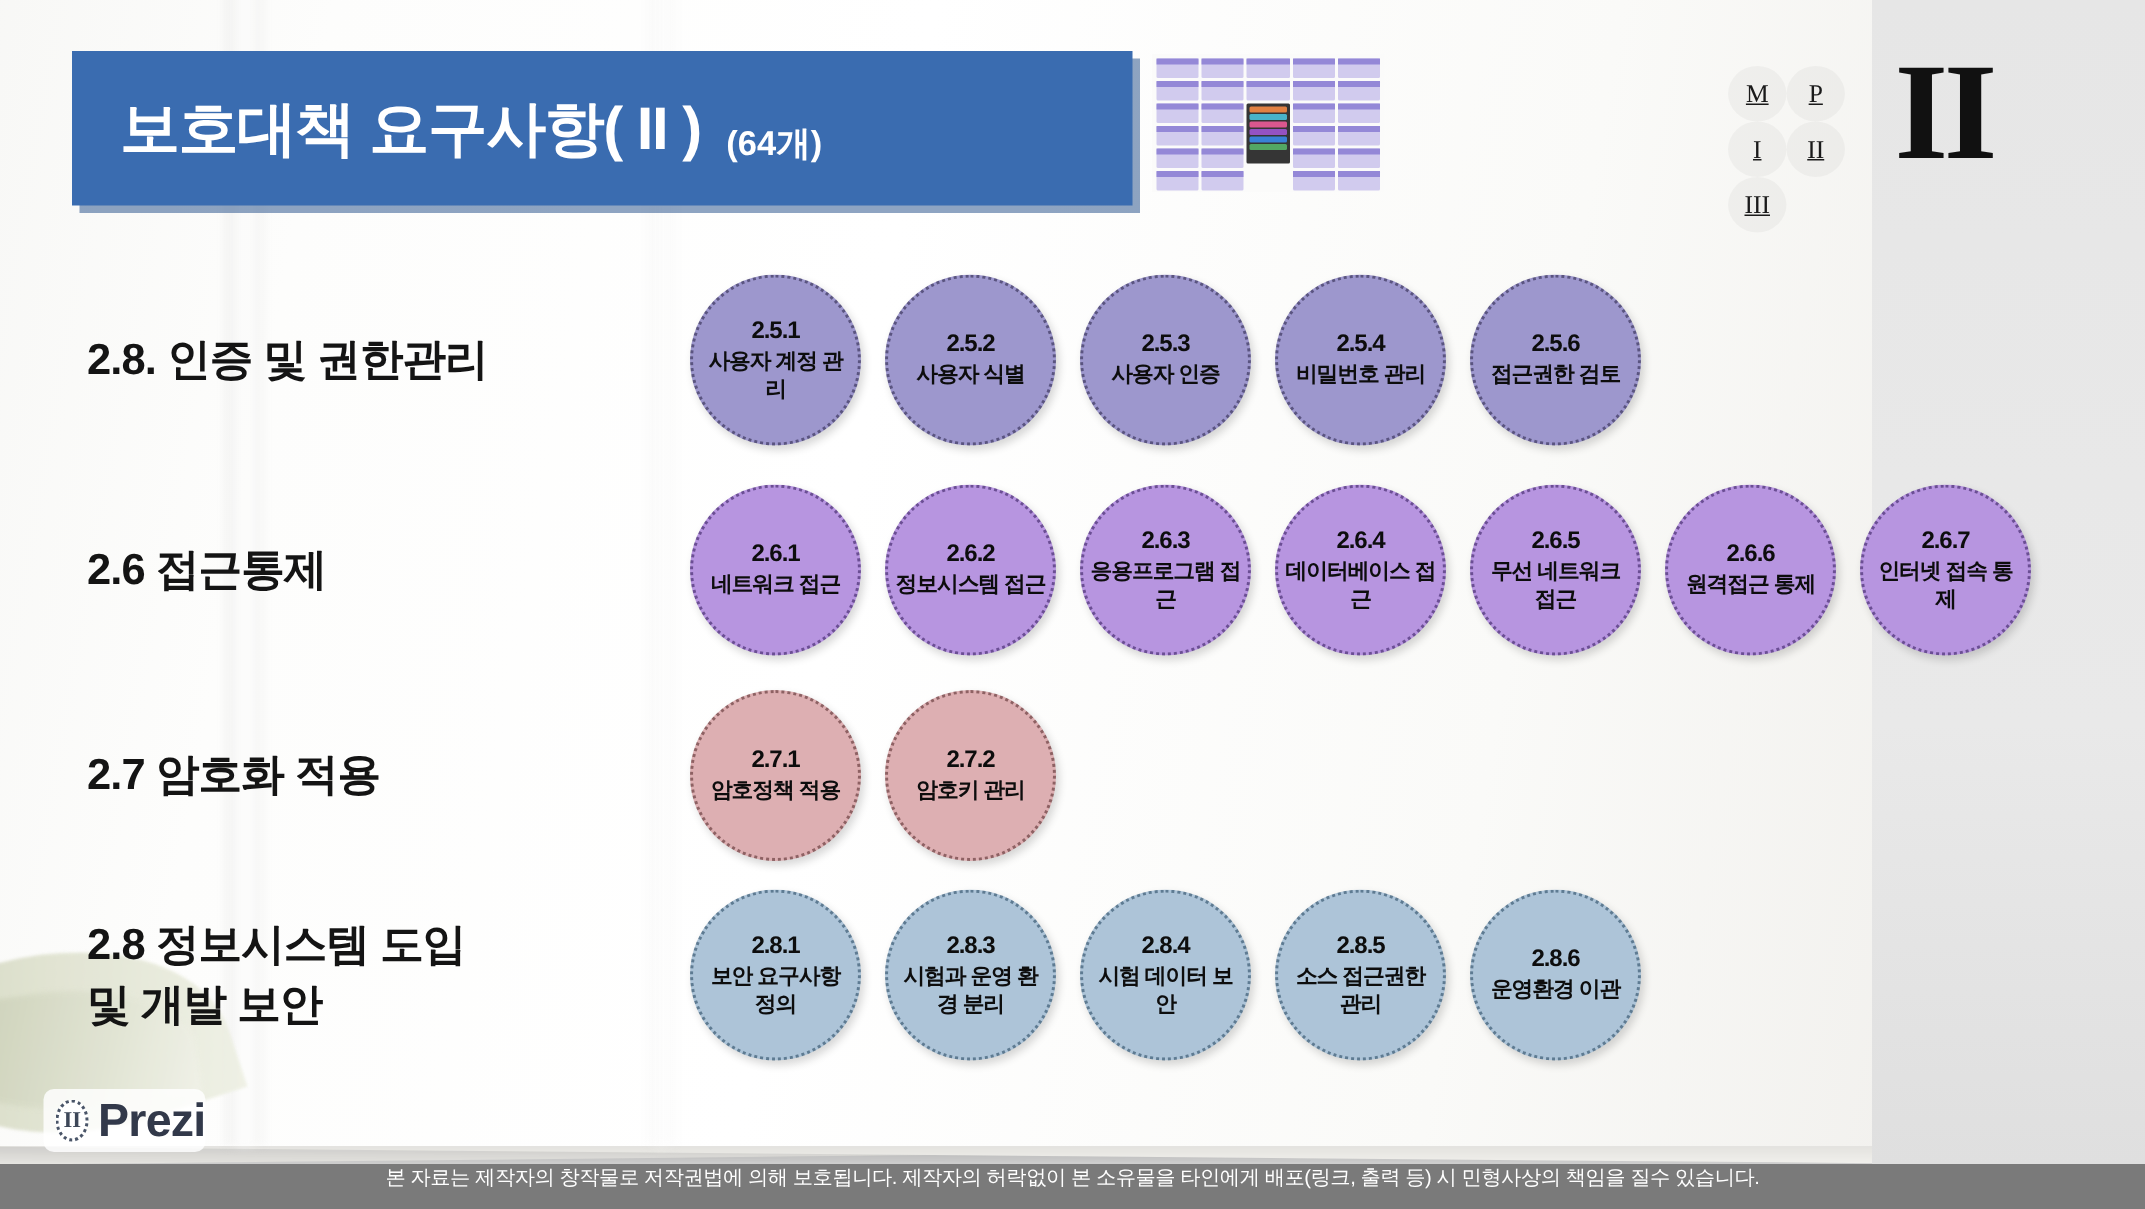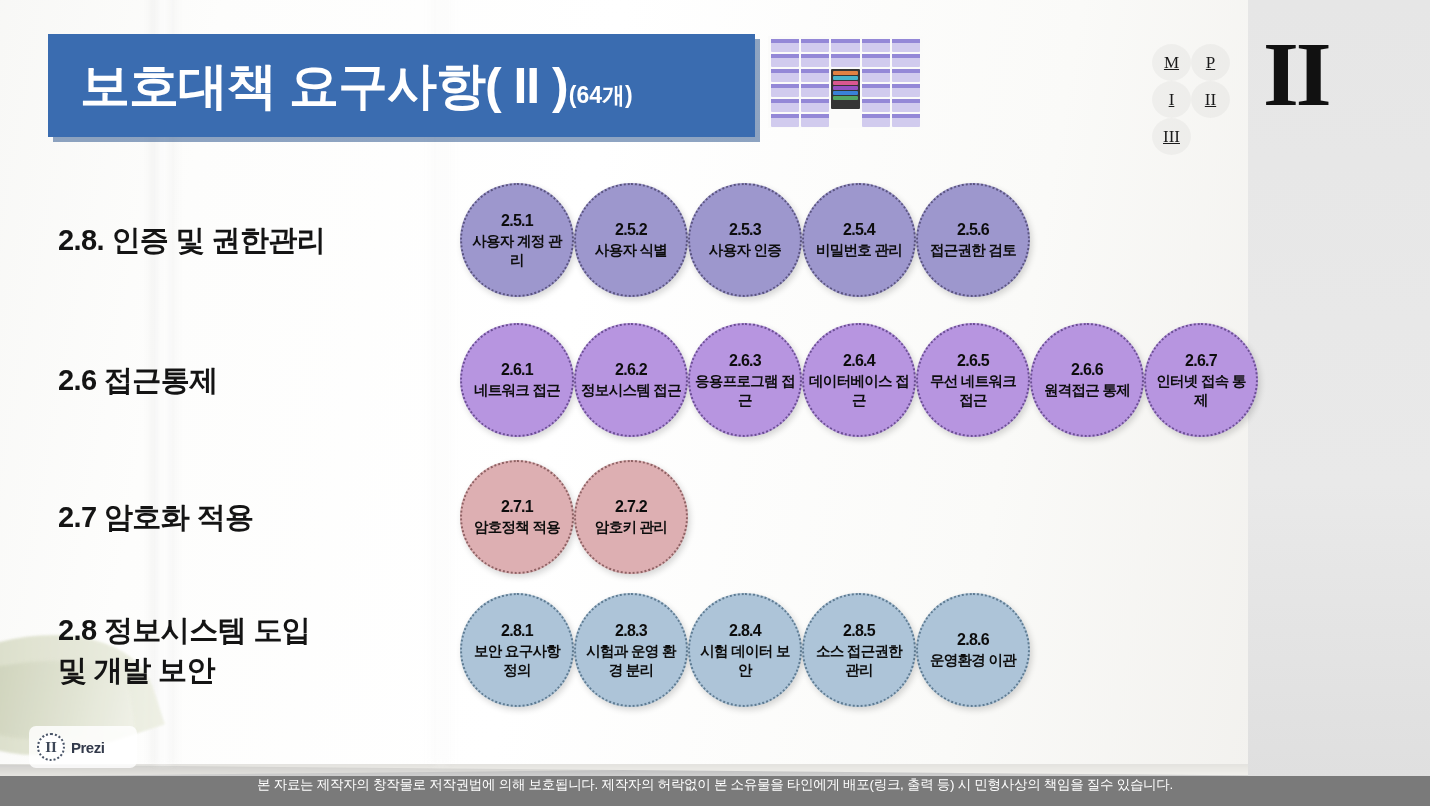--- a/index.html
+++ b/index.html
@@ -97,33 +97,33 @@
     position: absolute;
     left: 48px; top: 34px;
     width: 707px; height: 103px;
     background: #3a6cb0;
     display: flex;
     align-items: center;
     padding-left: 32px;
   }
   .title-main {
     color: #ffffff;
-    font-size: 50px;
+    font-size: 40px;
     font-weight: 700;
     letter-spacing: -1px;
     line-height: 1;
     white-space: nowrap;
   }
   .title-sub {
     color: #ffffff;
     font-size: 23px;
     font-weight: 700;
     align-self: flex-end;
     padding-bottom: 26px;
-    margin-left: 1px;
+    margin-left: 17px;
     white-space: nowrap;
   }
 
   
   .thumb {
     position: absolute;
     left: 768px; top: 36px;
     width: 155px; height: 92px;
     background: #fbfbfa;
     display: grid;
@@ -210,21 +210,21 @@
     color: #141414;
     line-height: 1.38;
     white-space: pre-line;
     letter-spacing: -0.6px;
   }
 
   .bubbles {
     position: absolute;
     left: 460px;
     display: flex;
-    gap: 0;
+    gap: 16px;
     align-items: flex-end;
   }
 
   .bubble {
     width: 114px;
     height: 114px;
     border-radius: 50%;
     display: flex;
     flex-direction: column;
     align-items: center;
@@ -268,21 +268,21 @@
     display: flex;
     align-items: center;
     justify-content: center;
     font-family: "Liberation Serif", "DejaVu Serif", serif;
     font-size: 15px;
     font-weight: 700;
     color: #3d4758;
     line-height: 1;
   }
   .prezi-word {
-    font-size: 15px;
+    font-size: 31px;
     font-weight: 700;
     color: #32394a;
     letter-spacing: -0.5px;
   }
 
   
   .copybar {
     position: absolute;
     left: 0; bottom: 0;
     width: 1430px; height: 30px;

